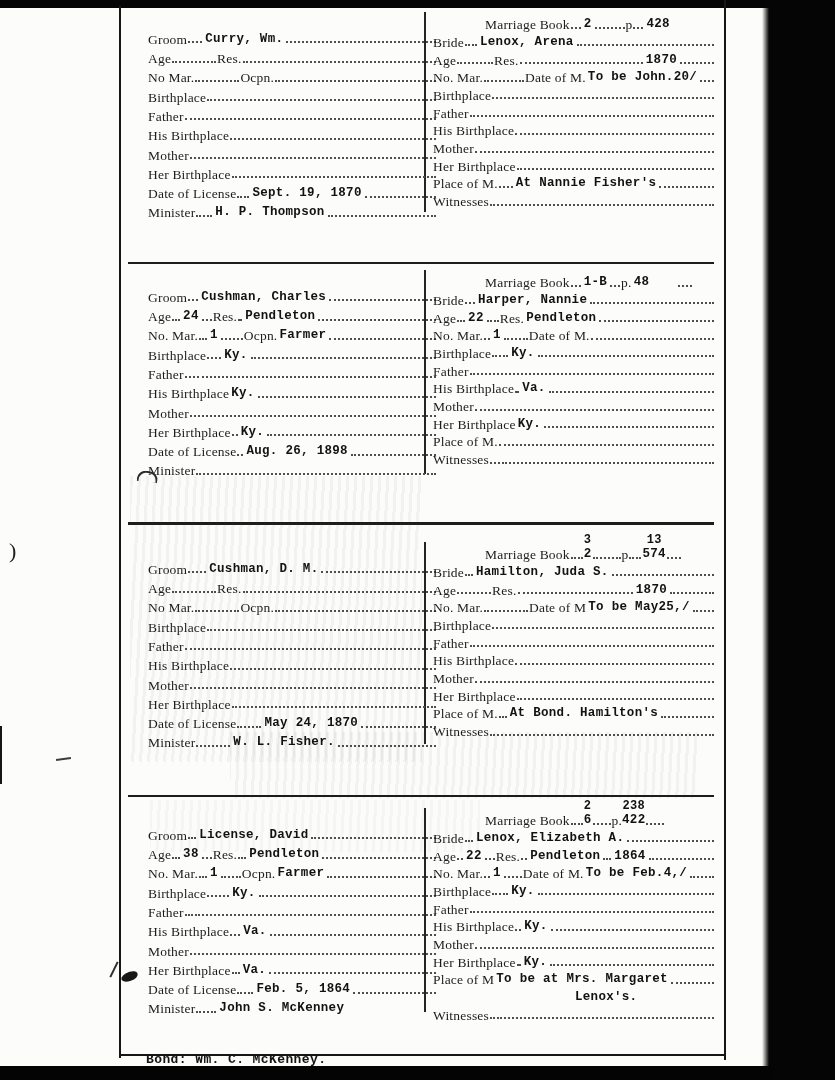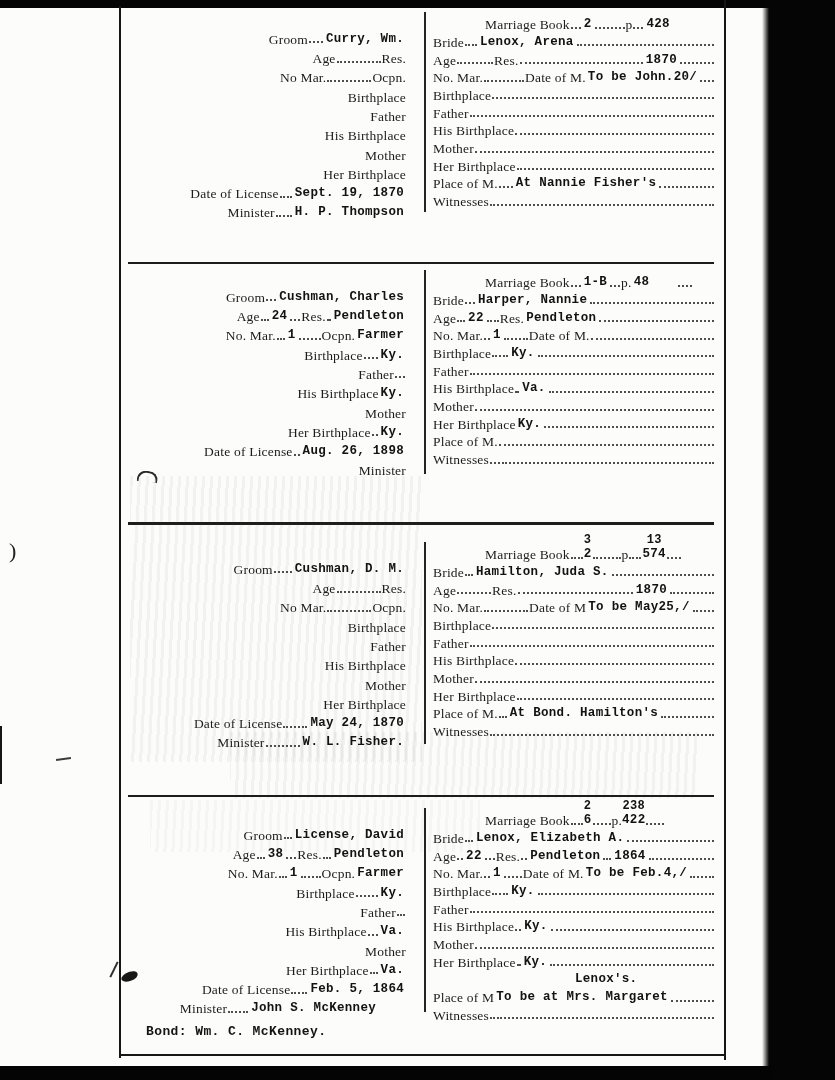--- a/index.html
+++ b/index.html
@@ -19,36 +19,36 @@
   .sep3{top:795px;height:2px;}
   .vdiv{position:absolute;left:424px;width:2px;background:#242424;}
   .vd1{top:12px;height:200px;}
   .vd2{top:270px;height:204px;}
   .vd3{top:542px;height:202px;}
   .vd4{top:808px;height:204px;}
   
   .record{position:absolute;left:0;width:835px;}
   .rec1{top:14px;} .rec2{top:272px;} .rec3{top:544px;} .rec4{top:810px;}
   .col{position:absolute;top:0;display:flex;flex-direction:column;}
-  .col.left{left:119px;width:289px;padding-top:13px;align-items:flex-end;}
+  .col.left{left:148px;width:289px;padding-top:13px;}
   .col.right{left:433px;width:282px;}
   .row{display:flex;align-items:flex-end;height:19.3px;white-space:nowrap;overflow:visible;}
   .col.right .row{height:17.7px;}
   .row.small{height:11px;}
   .lab{font-size:13.5px;line-height:1;color:#1c1c1c;letter-spacing:.2px;}
   .typ{font-family:"Liberation Mono",monospace;font-weight:700;font-size:12.5px;line-height:1;
        letter-spacing:.3px;color:#121212;margin:0 2px 1px 2px;}
   .dot{border-bottom:2px dotted #4e4e4e;height:3px;margin:0 1px 3px 1px;flex:0 0 auto;}
   .dfl{flex:1 1 auto;}
   .ind{flex:0 0 auto;height:1px;}
   .stk{display:inline-flex;flex-direction:column;align-items:center;margin-bottom:1px;}
   .stk .typ{margin:0;}
   .stk .top{margin-bottom:2px;font-size:12px;}
   
-  .bond{position:absolute;left:146px;top:1024px;font-family:"Liberation Mono",monospace;
+  .bond{position:absolute;left:146px;top:1052px;font-family:"Liberation Mono",monospace;
         font-weight:700;font-size:13px;letter-spacing:.4px;color:#141414;}
   
   .margin-paren{position:absolute;left:9px;top:538px;font-size:22px;font-weight:400;color:#222;}
   .margin-line{position:absolute;left:0;top:726px;width:2px;height:58px;background:#161616;}
   .margin-dash{position:absolute;left:56px;top:758px;width:15px;height:2px;background:#3c3c3c;transform:rotate(-8deg);}
   .ink-loop{position:absolute;left:137px;top:471px;width:17px;height:9px;border:2px solid #2a2a2a;
             border-bottom:none;border-radius:9px 9px 0 0;transform:rotate(6deg);}
   .ink-blob{position:absolute;left:121px;top:972px;width:17px;height:9px;background:#181818;
             border-radius:60% 45% 55% 50%;transform:rotate(-18deg);}
   .ink-tick{position:absolute;left:113px;top:961px;width:2px;height:17px;background:#2e2e2e;transform:rotate(26deg);}
@@ -591,28 +591,28 @@
         <div class="row">
           <span class="lab">Mother</span>
           <span class="dot dfl"></span>
         </div>
         <div class="row">
           <span class="lab">Her Birthplace</span>
           <span class="dot" style="width: 4px;"></span>
           <span class="typ">Ky.</span>
           <span class="dot dfl"></span>
         </div>
+        <div class="row">
+          <span class="lab">Place of M</span>
+          <span class="typ">To be at Mrs. Margaret</span>
+          <span class="dot dfl"></span>
+        </div>
         <div class="row small">
           <span class="ind" style="width: 140px;"></span>
           <span class="typ">Lenox's.</span>
-        </div>
-        <div class="row">
-          <span class="lab">Place of M</span>
-          <span class="typ">To be at Mrs. Margaret</span>
-          <span class="dot dfl"></span>
         </div>
         <div class="row">
           <span class="lab">Witnesses</span>
           <span class="dot" style="width: 12px;"></span>
           <span class="dot dfl"></span>
         </div>
       </div>
   </div>
 
   <div class="bond">Bond:  Wm. C. McKenney.</div>

